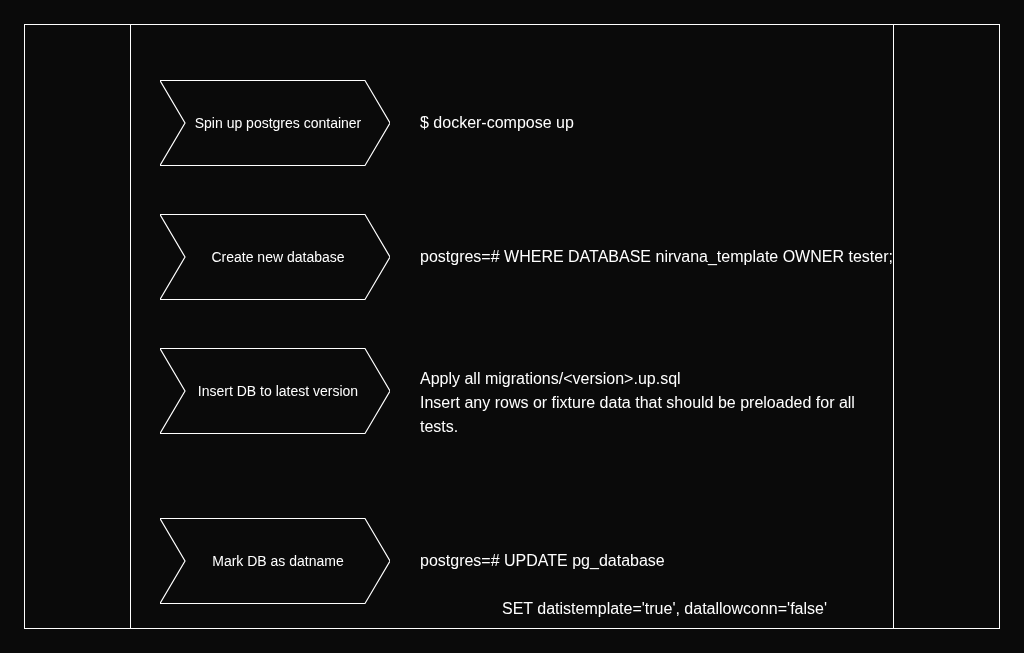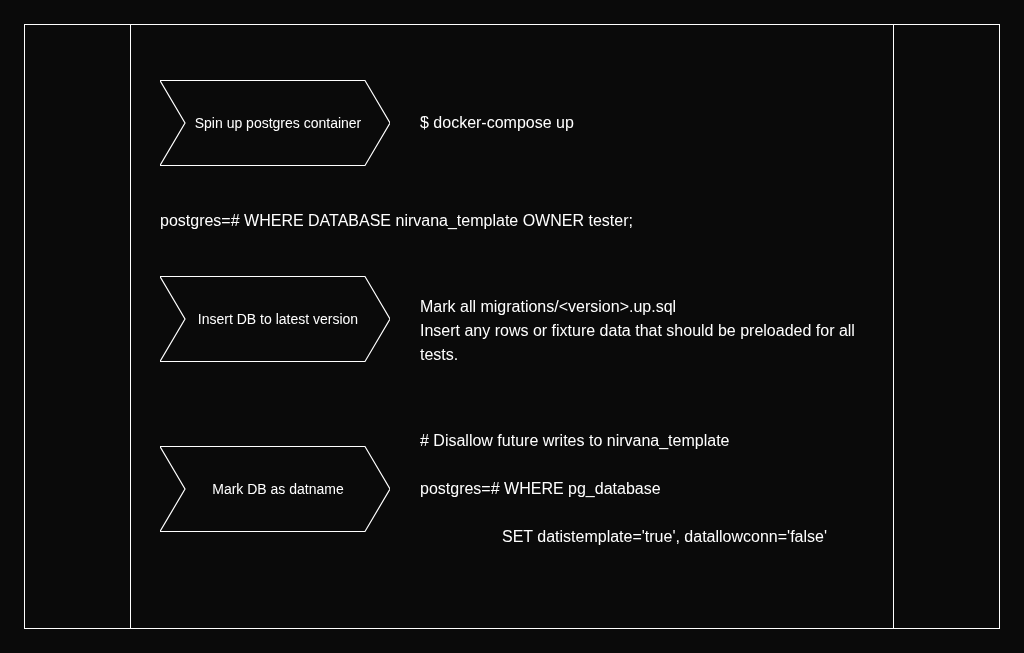--- a/index.html
+++ b/index.html
@@ -102,43 +102,49 @@
     <div class="chevron-box">
       <svg class="chevron-svg" viewBox="0 0 230 85">
         <polygon points="0,0 205,0 230,42.5 205,85 0,85 25,42.5" fill="none" stroke="#ffffff" stroke-width="1.2"></polygon>
       </svg>
       <div class="chevron-label">Spin up postgres container</div>
     </div>
     <div class="step-desc">$ docker-compose up</div>
   </div>
 
   <div class="step-row">
+    <div class="chevron-box">
+      <svg class="chevron-svg" viewBox="0 0 230 85">
+        <polygon points="0,0 205,0 230,42.5 205,85 0,85 25,42.5" fill="none" stroke="#ffffff" stroke-width="1.2"></polygon>
+      </svg>
+      <div class="chevron-label">Create new database</div>
+    </div>
     <div class="step-desc">postgres=# WHERE DATABASE nirvana_template OWNER tester;</div>
   </div>
 
   <div class="step-row">
     <div class="chevron-box">
       <svg class="chevron-svg" viewBox="0 0 230 85">
         <polygon points="0,0 205,0 230,42.5 205,85 0,85 25,42.5" fill="none" stroke="#ffffff" stroke-width="1.2"></polygon>
       </svg>
       <div class="chevron-label">Insert DB to latest version</div>
     </div>
     <div class="step-desc">
-      <span>Mark all </span><span class="bold">migrations/&lt;version&gt;.up.sql</span><span>
+      <span>Apply all </span><span class="bold">migrations/&lt;version&gt;.up.sql</span><span>
 Insert any rows or fixture data that should be preloaded for all tests.</span>
     </div>
   </div>
 
   <div class="step-row">
     <div class="chevron-box">
       <svg class="chevron-svg" viewBox="0 0 230 85">
         <polygon points="0,0 205,0 230,42.5 205,85 0,85 25,42.5" fill="none" stroke="#ffffff" stroke-width="1.2"></polygon>
       </svg>
       <div class="chevron-label">Mark DB as datname</div>
     </div>
     <div class="step-desc">
-      <span># Disallow future writes to nirvana_template</span><br>
-      <span>postgres=# WHERE pg_database</span><br>
+      <br>
+      <span>postgres=# UPDATE pg_database</span><br>
       <span class="indent">SET datistemplate='true', datallowconn='false'</span><br>
     </div>
   </div>
 
 </div>
 
 </body></html>

